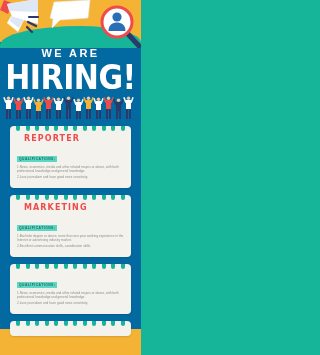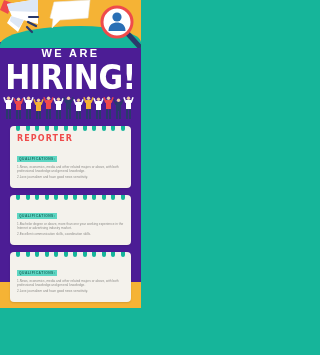--- a/index.html
+++ b/index.html
@@ -5,22 +5,22 @@
   * { margin:0; padding:0; box-sizing:border-box; }
   html,body { width:141px; height:355px; }
   body {
     font-family:"Liberation Sans", sans-serif;
     background:#16b59a;
     overflow:hidden;
     position:relative;
   }
   #poster {
     position:absolute; inset:0;
-    width:141px; height:308px;
-    background:#4c1d95;
+    width:141px; height:355px;
+    background:#0369a1;
     overflow:hidden;
   }
 
   
   .top-band {
     position:absolute; left:0; top:0; width:141px; height:42px;
     background:#f5b335;
     z-index:1;
   }
   .top-band-wave {
@@ -91,20 +91,21 @@
     border-radius:0 0 2px 2px;
   }
   .card-title {
     color:#ef4b4b;
     font-size:8px;
     font-weight:bold;
     letter-spacing:1.1px;
     line-height:9px;
     margin-bottom:3px;
     font-family:"DejaVu Sans", sans-serif;
+    margin-left:7px;
   }
   .qual {
     display:inline-block;
     background:#5fd6c3;
     color:#1d6e63;
     font-size:3.3px;
     font-weight:bold;
     letter-spacing:0.5px;
     padding:1px 2px;
     line-height:4px;
@@ -301,20 +302,21 @@
           <span class="notch" style="background: rgb(22, 181, 154);"></span>
           <span class="notch" style="background: rgb(22, 181, 154);"></span>
           <span class="notch" style="background: rgb(22, 181, 154);"></span>
           <span class="notch" style="background: rgb(22, 181, 154);"></span>
           <span class="notch" style="background: rgb(22, 181, 154);"></span>
           <span class="notch" style="background: rgb(22, 181, 154);"></span>
           <span class="notch" style="background: rgb(22, 181, 154);"></span>
           <span class="notch" style="background: rgb(22, 181, 154);"></span>
           <span class="notch" style="background: rgb(22, 181, 154);"></span>
       </div>
+      <div class="card-title">MARKETING</div>
       <div class="qual">QUALIFICATIONS:</div>
       <div class="req">1.Bachelor degree or above, more than one year working experience in the Internet or advertising industry market.</div>
       <div class="req">2.Excellent communication skills, coordination skills.</div>
     </div>
 
     <div class="card">
       <div class="card-notches">
         <span class="notch" style="background: rgb(22, 181, 154);"></span>
           <span class="notch" style="background: rgb(22, 181, 154);"></span>
           <span class="notch" style="background: rgb(22, 181, 154);"></span>

